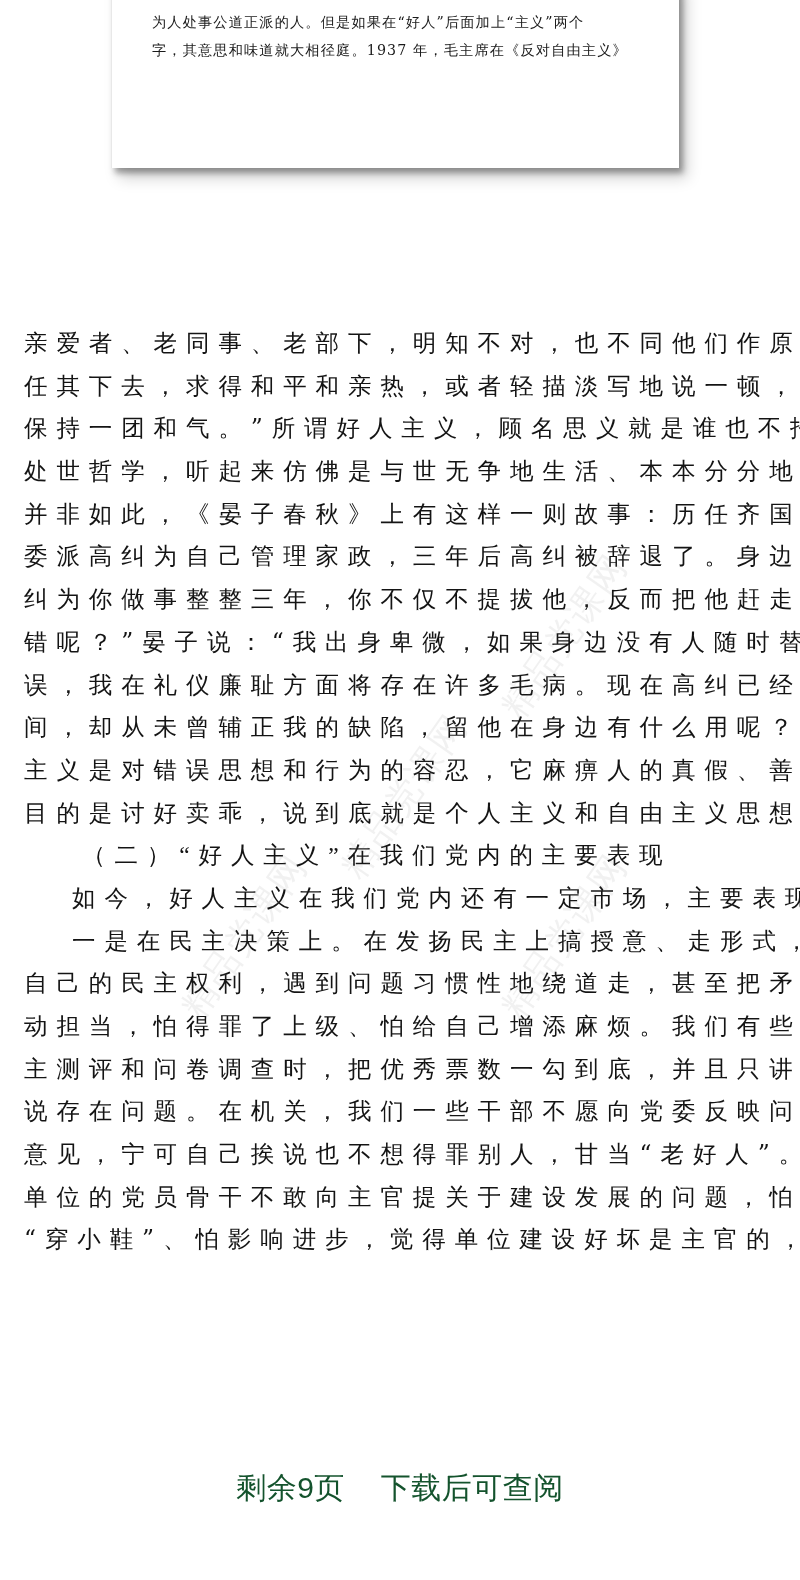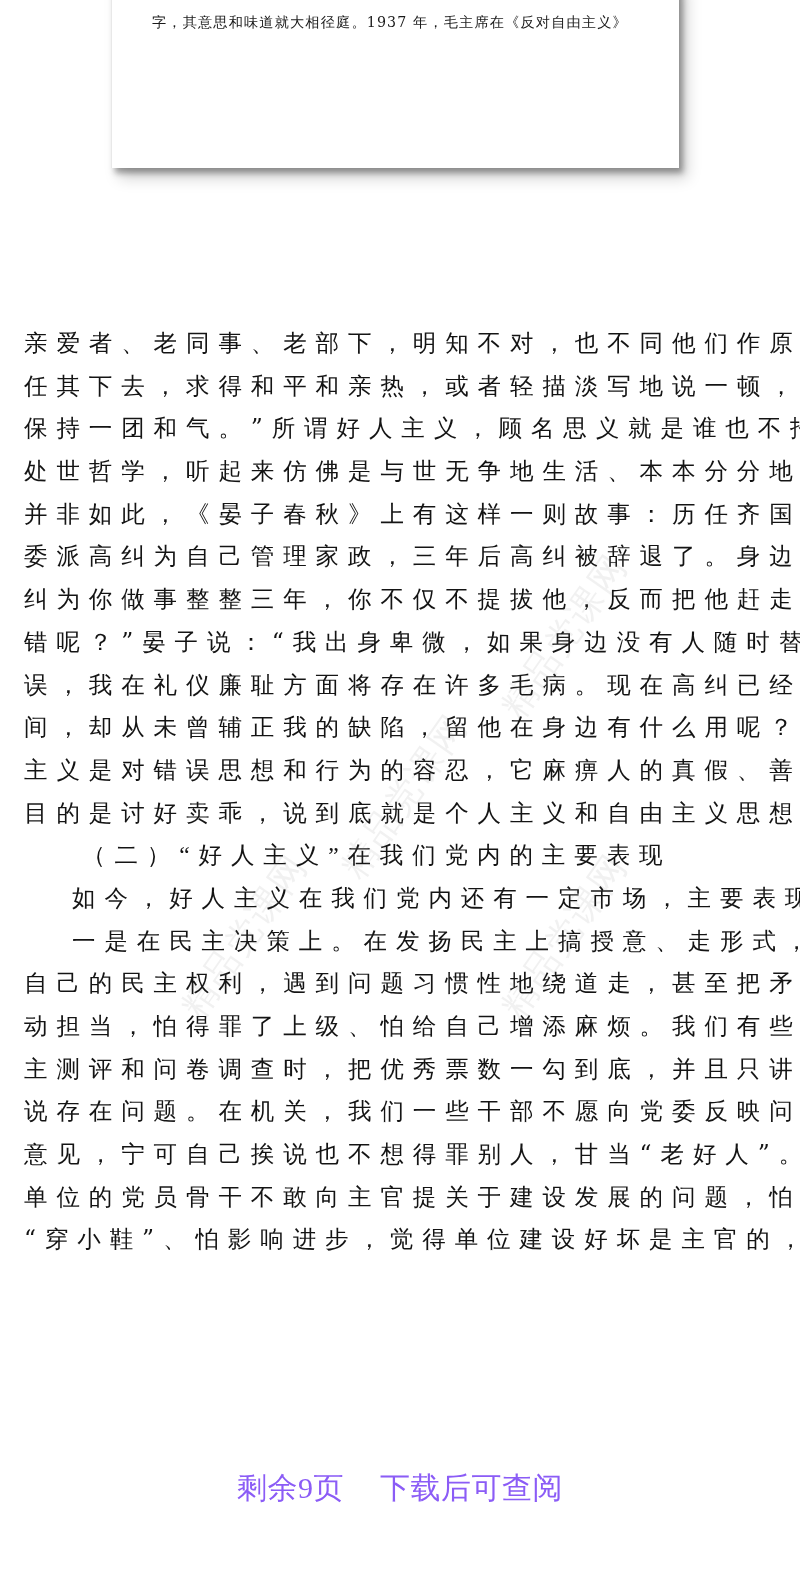--- a/index.html
+++ b/index.html
@@ -79,35 +79,36 @@
     pointer-events: none;
   }
 
   
   .more-notice {
     position: absolute;
     left: 0;
     top: 1468px;
     width: 800px;
     text-align: center;
-    font-family: Liberation Serif, serif;
+    font-family: Liberation Sans, sans-serif;
     font-size: 30px;
-    color: #8b5cf6;
+    color: #14532d;
     letter-spacing: 0.5px;
   }
   .more-notice .gap {
     display: inline-block;
     width: 36px;
   }
 </style>
 </head>
 <body>
 
 <div class="preview-card">
   <div class="preview-lines">
+    <span class="preview-line">为人处事公道正派的人。但是如果在“好人”后面加上“主义”两个</span>
     <span class="preview-line">字，其意思和味道就大相径庭。1937 年，毛主席在《反对自由主义》</span>
   </div>
 </div>
 
 <div class="doc-body">
   <span class="doc-line">亲爱者、老同事、老部下，明知不对，也不同他们作原则上的争论，</span>
   <span class="doc-line">任其下去，求得和平和亲热，或者轻描淡写地说一顿，不作彻底解决，</span>
   <span class="doc-line">保持一团和气。”所谓好人主义，顾名思义就是谁也不招、谁也不惹的</span>
   <span class="doc-line">处世哲学，听起来仿佛是与世无争地生活、本本分分地做人，但其实</span>
   <span class="doc-line">并非如此，《晏子春秋》上有这样一则故事：历任齐国三公大夫的晏子</span>

